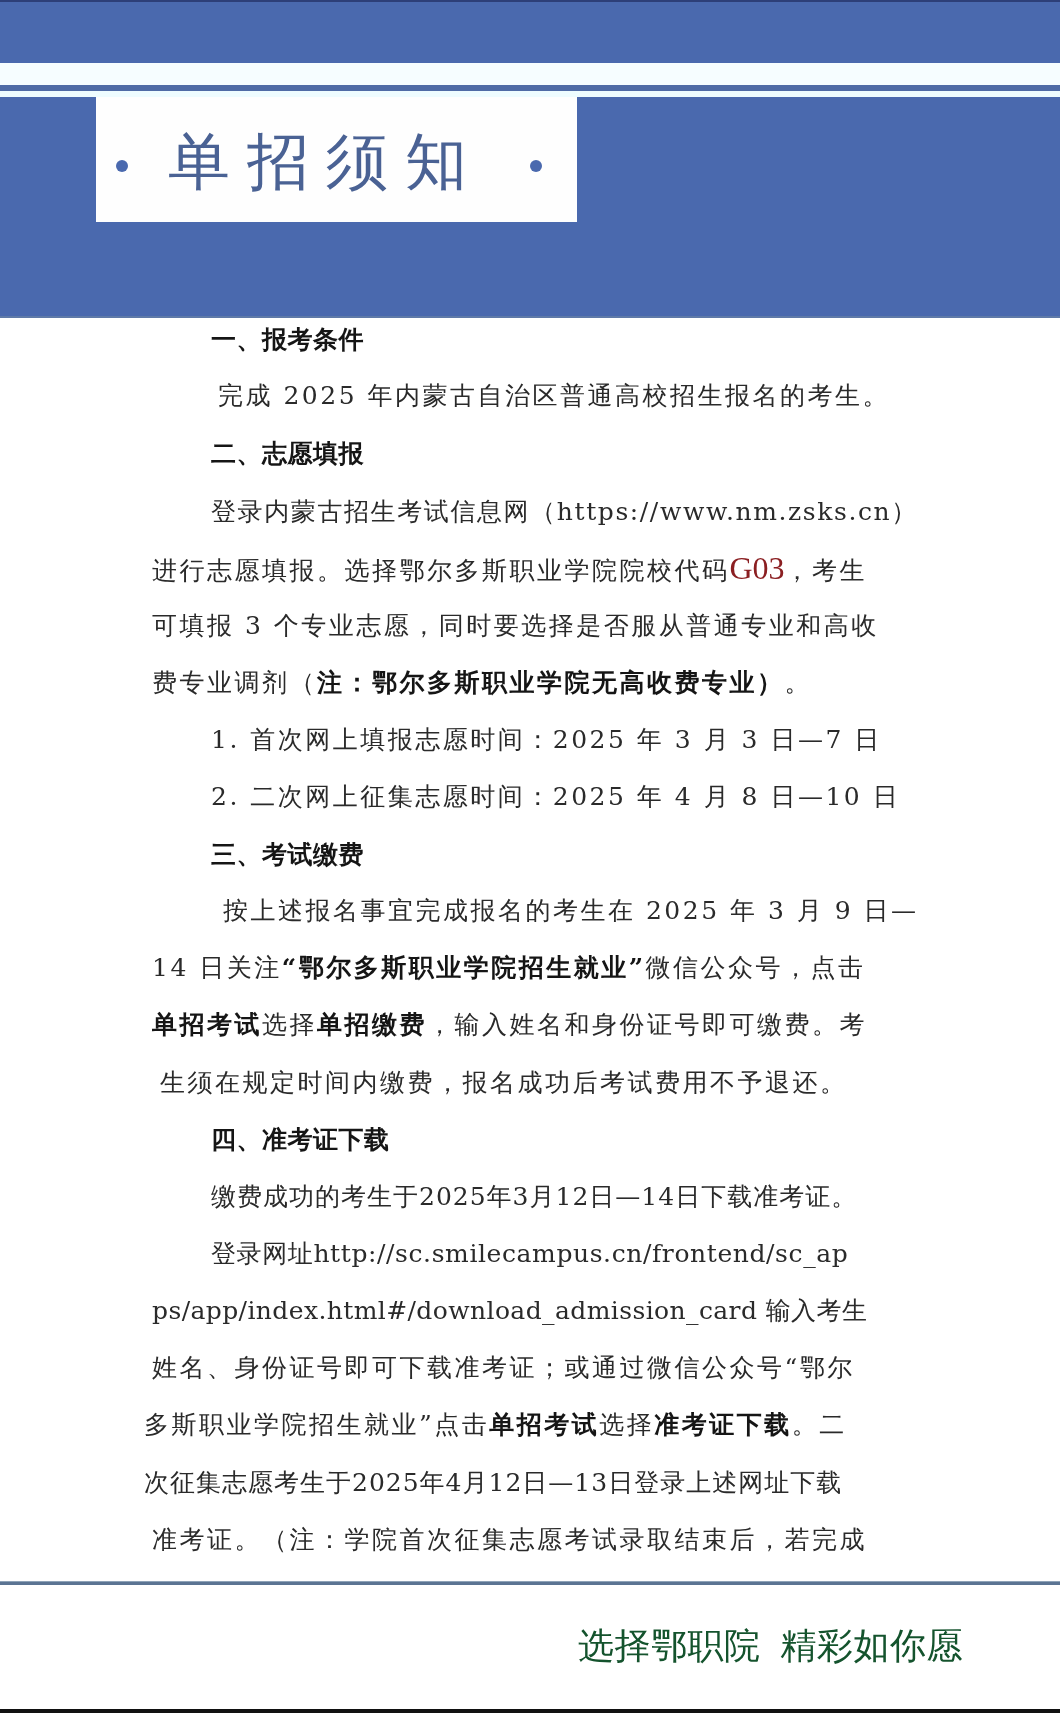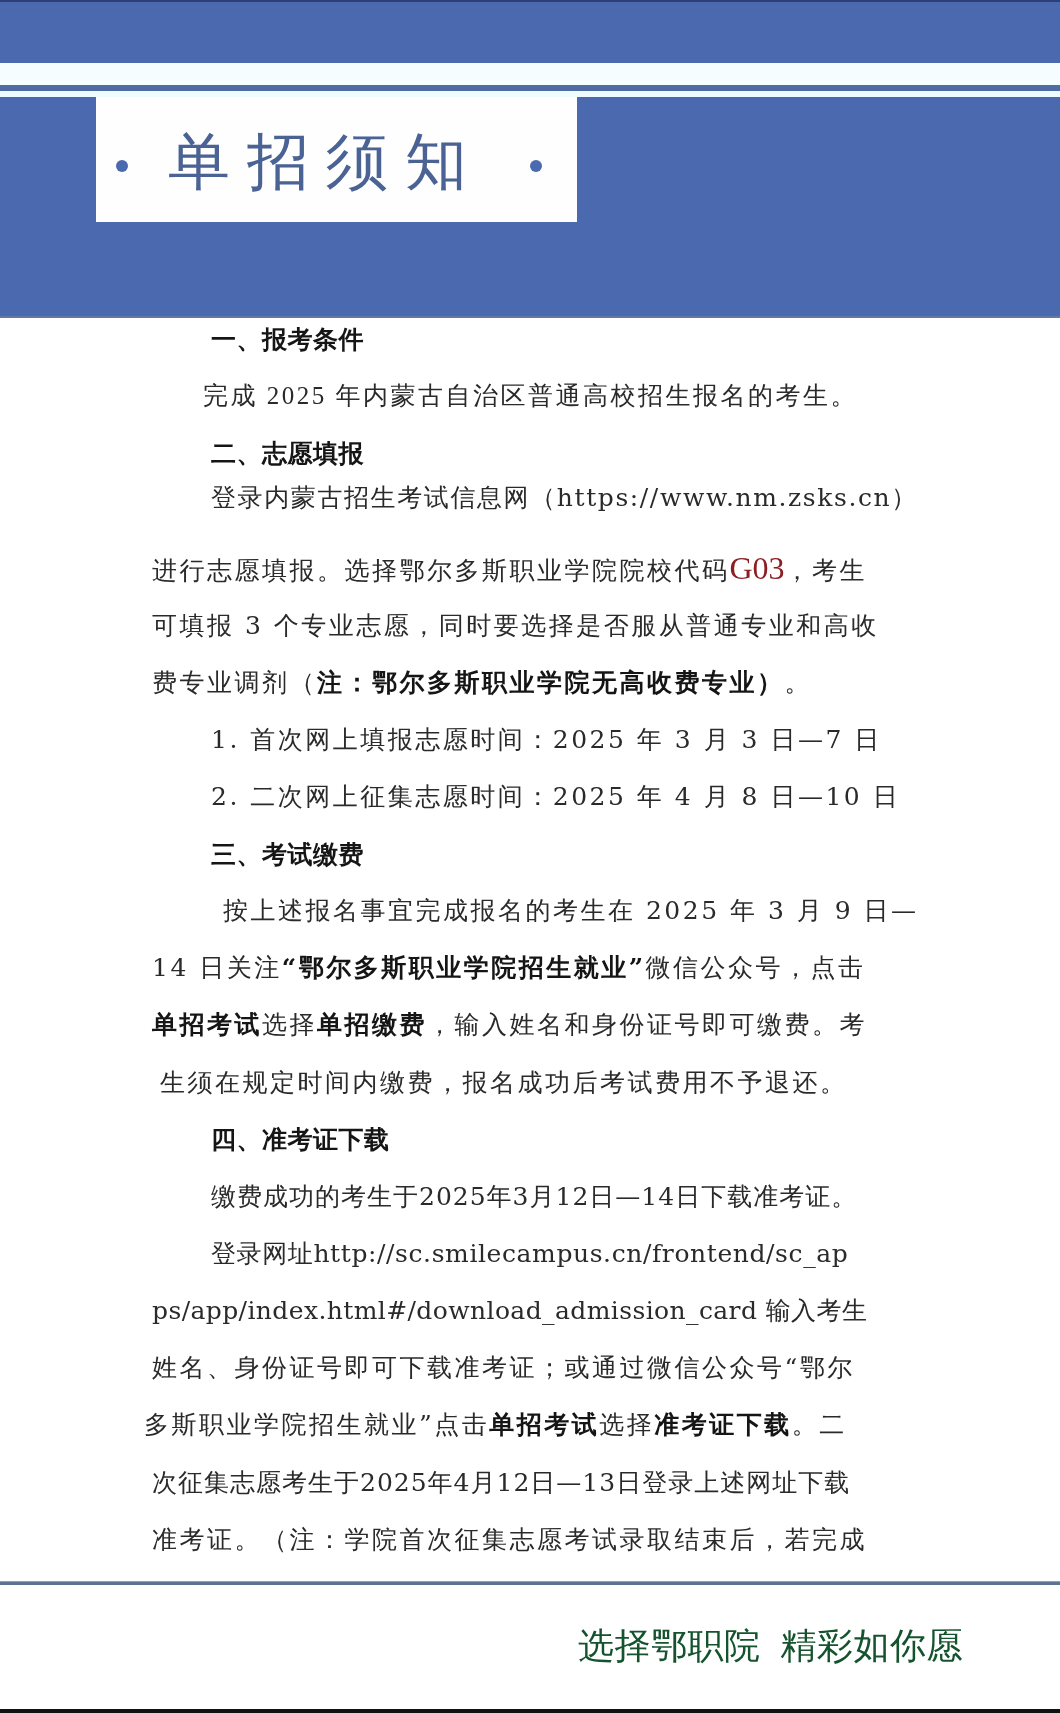--- a/index.html
+++ b/index.html
@@ -109,24 +109,24 @@
 <div class="stripe-white"></div>
 <div class="stripe-blue"></div>
 <div class="stripe-light"></div>
 <div class="header-body"></div>
 <div class="title-box"></div>
 <span class="title-dot left"></span>
 <span class="title-dot right"></span>
 <div class="title-text">单招须知</div>
 
 <div class="line heading" style="left:211px; top:322px;">一、报考条件</div>
-<div class="line" style="left:203px; top:378px;font-family:Liberation Serif, serif;">完成 2025 年内蒙古自治区普通高校招生报名的考生。</div>
+<div class="line" style="left:218px; top:378px;">完成 2025 年内蒙古自治区普通高校招生报名的考生。</div>
 
 <div class="line heading" style="left:211px; top:436px;">二、志愿填报</div>
-<div class="line" style="left:211px; top:480px; letter-spacing:1.6px;">登录内蒙古招生考试信息网（https://www.nm.zsks.cn）</div>
+<div class="line" style="left:211px; top:494px; letter-spacing:1.6px;">登录内蒙古招生考试信息网（https://www.nm.zsks.cn）</div>
 <div class="line" style="left:152px; top:550px;">
   <span>进行志愿填报。选择鄂尔多斯职业学院院校代码</span><span class="red">G03</span><span>，考生</span>
 </div>
 <div class="line" style="left:152px; top:608px;">可填报 3 个专业志愿，同时要选择是否服从普通专业和高收</div>
 <div class="line" style="left:152px; top:665px;">
   <span>费专业调剂（</span><span class="b">注：鄂尔多斯职业学院无高收费专业）</span><span>。</span>
 </div>
 <div class="line" style="left:211px; top:722px;">1. 首次网上填报志愿时间：2025 年 3 月 3 日—7 日</div>
 <div class="line" style="left:211px; top:779px;">2. 二次网上征集志愿时间：2025 年 4 月 8 日—10 日</div>
 
@@ -141,21 +141,21 @@
 <div class="line" style="left:152px; top:1065px;margin-left:8px;">生须在规定时间内缴费，报名成功后考试费用不予退还。</div>
 
 <div class="line heading" style="left:211px; top:1122px;">四、准考证下载</div>
 <div class="line" style="left:211px; top:1179px; letter-spacing:1px;">缴费成功的考生于2025年3月12日—14日下载准考证。</div>
 <div class="line" style="left:211px; top:1236px; letter-spacing:0.6px;text-align:center;">登录网址http://sc.smilecampus.cn/frontend/sc_ap</div>
 <div class="line" style="left:152px; top:1293px; letter-spacing:0.4px;">ps/app/index.html#/download_admission_card 输入考生</div>
 <div class="line" style="left:152px; top:1350px;">姓名、身份证号即可下载准考证；或通过微信公众号“鄂尔</div>
 <div class="line" style="left:144px; top:1407px;">
   <span>多斯职业学院招生就业”点击</span><span class="b">单招考试</span><span>选择</span><span class="b">准考证下载</span><span>。二</span>
 </div>
-<div class="line" style="left:152px; top:1465px; letter-spacing:1px;">次征集志愿考生于2025年4月12日—13日登录上述网址下载</div>
+<div class="line" style="left:144px; top:1465px; letter-spacing:1px;">次征集志愿考生于2025年4月12日—13日登录上述网址下载</div>
 <div class="line" style="left:152px; top:1522px;">准考证。（注：学院首次征集志愿考试录取结束后，若完成</div>
 
 <div class="divider"></div>
 
 <div class="slogan">
   <span>选择鄂职院</span><span class="gap"></span><span>精彩如你愿</span>
 </div>
 
 <div class="bottom-bar"></div>
 

